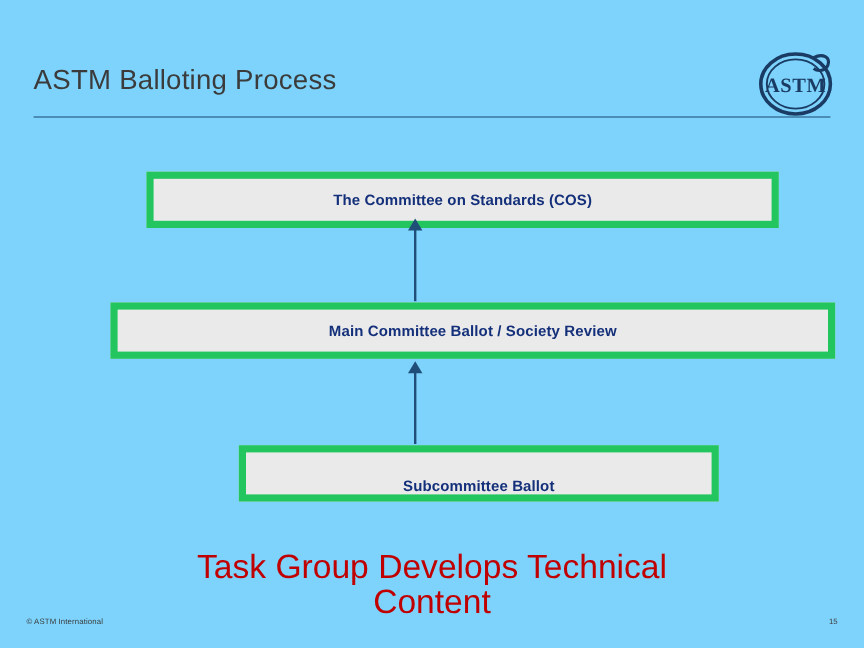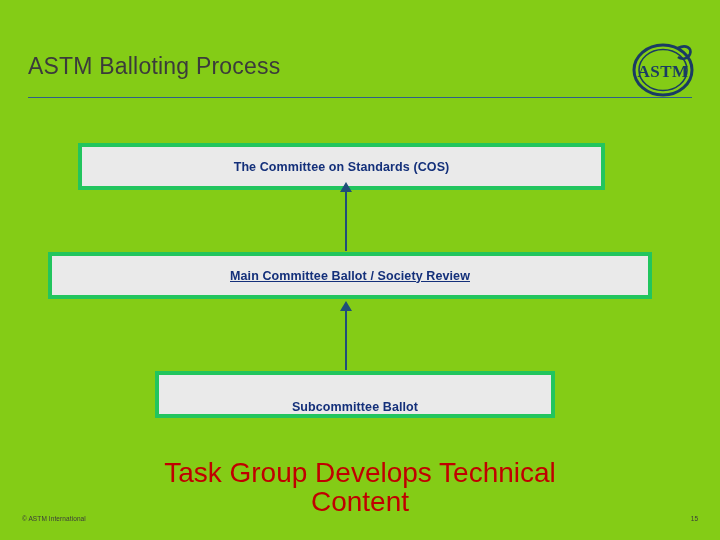--- a/index.html
+++ b/index.html
@@ -10,21 +10,21 @@
     width: 720px;
     height: 540px;
     background: #ffffff;
     font-family: "Liberation Sans", sans-serif;
     overflow: hidden;
   }
   .slide {
     position: relative;
     width: 720px;
     height: 540px;
-    background: #84cc16;
+    background: #7dd3fc;
   }
 
   
   .slide-title {
     position: absolute;
     left: 28px;
     top: 38px;
     font-size: 23px;
     color: #3b3b3b;
     font-weight: normal;
@@ -46,43 +46,43 @@
     right: 26px;
     top: 42px;
     width: 62px;
     height: 56px;
   }
 
   
   .flow-box {
     position: absolute;
     background: #eaeaea;
-    border: 4px solid #22c55e;
+    border: 6px solid #22c55e;
     box-sizing: border-box;
     display: flex;
     align-items: center;
     justify-content: center;
     text-align: center;
     color: #14307a;
     font-weight: bold;
     font-size: 12.5px;
     letter-spacing: 0.1px;
+    margin-left: 44px;
   }
   .box-cos {
     left: 78px;
     top: 143px;
     width: 527px;
     height: 47px;
   }
   .box-main {
     left: 48px;
     top: 252px;
     width: 604px;
     height: 47px;
-    text-decoration: underline;
   }
   .box-sub {
     left: 155px;
     top: 371px;
     width: 400px;
     height: 47px;
     align-items: flex-end;
   }
 
   

